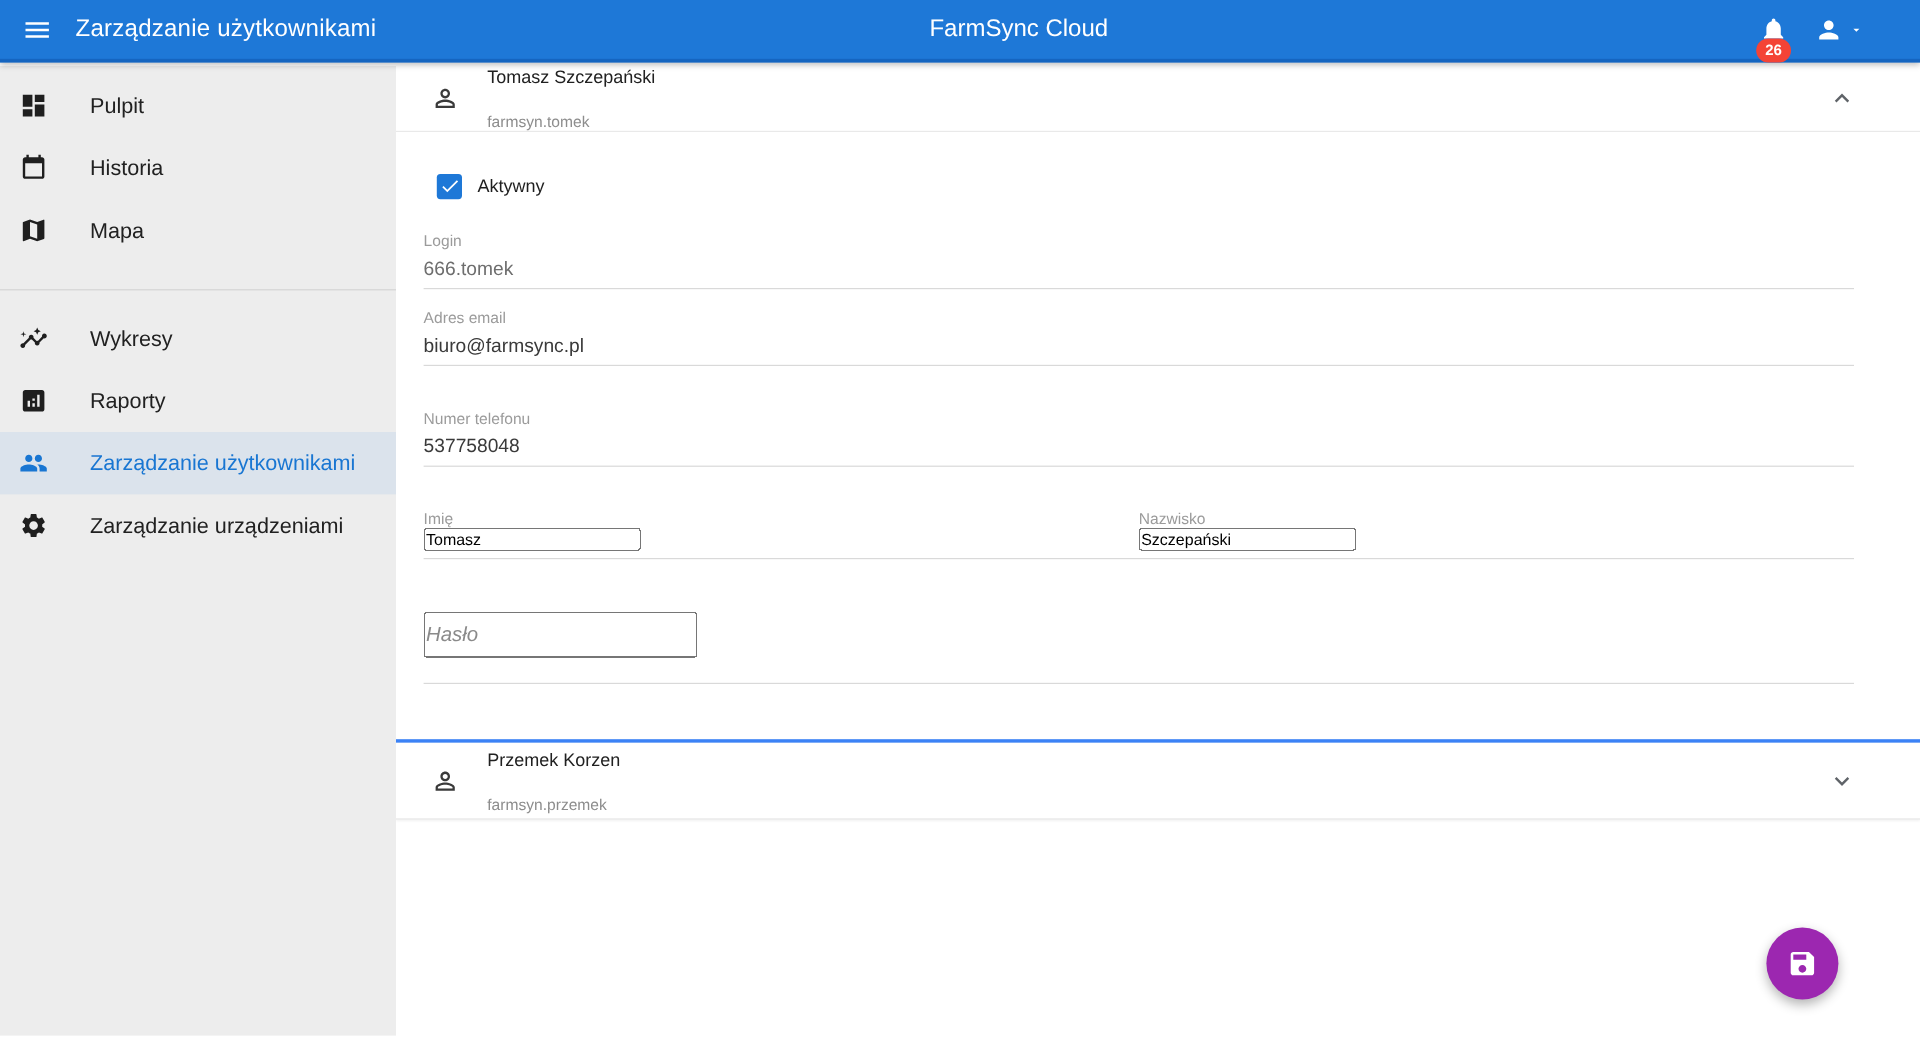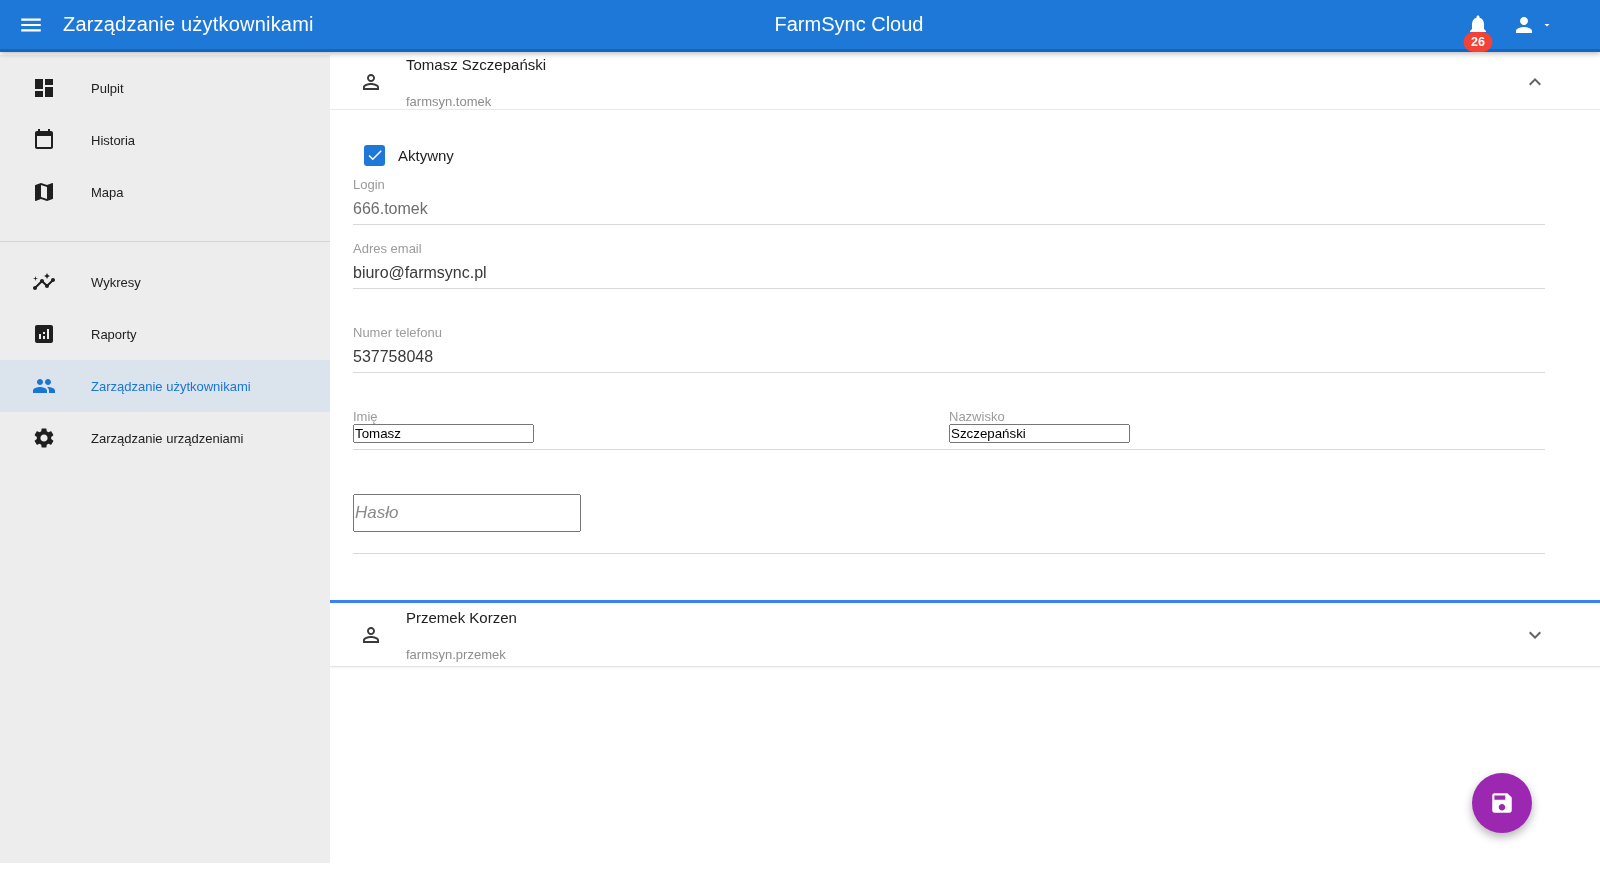--- a/index.html
+++ b/index.html
@@ -32,22 +32,22 @@
   }
   .account-wrap { display:flex; align-items:center; cursor:pointer; }
   .caret { margin-left:5px; }
 
   
   .sidebar {
     position:absolute; top:55px; left:0; width:330px; height:808px;
     background:#ededed; padding-top:7px; z-index:5;
   }
   .side-item {
-    height:52px; display:flex; align-items:center; padding-left:32px;
-    cursor:pointer; color:#212121; font-size:13px;
+    height:52px; display:flex; align-items:center; padding-left:16px;
+    cursor:pointer; color:#212121; font-size:18px;
   }
   .side-item .s-icon { width:24px; height:24px; flex:0 0 24px; }
   .side-item .s-icon svg path { fill:#1f1f1f; }
   .side-item .s-label { margin-left:35px; }
   .side-item.active { background:#dbe3ec; color:#1976d2; }
   .side-item.active .s-icon svg path { fill:#1976d2; }
   .side-divider { height:1px; background:#d4d4d4; margin:23px 0 14px 0; }
 
   
   .main { position:absolute; left:330px; top:55px; width:1270px; height:817px; background:#fff; }
@@ -76,21 +76,21 @@
 
   .fields { margin-left:23px; width:1192px; }
   .field { border-bottom:1px solid #d9d9d9; padding-bottom:6px; }
   .f-label { font-size:13px; color:#9b9b9b; line-height:14px; }
   .field input {
     display:block; border:none; outline:none; background:transparent; width:100%;
     font-family:"Liberation Sans","DejaVu Sans",sans-serif;
     font-size:16px; color:#3a3a3a; margin-top:7px; height:19px; padding:0;
   }
   .field input.dim { color:#6e6e6e; }
-  .field-login  { margin-top:12px; }
+  .field-login  { margin-top:28px; }
   .field-email  { margin-top:17px; }
   .field-phone  { margin-top:37px; }
   .row2 { display:flex; margin-top:37px; border-bottom:1px solid #d9d9d9; padding-bottom:6px; }
   .row2 .col { width:596px; }
   .row2.pw { margin-top:44px; padding-bottom:21px; }
   .row2.pw input { font-size:17px; height:38px; margin-top:0;font-style:italic; }
   .row2.pw input::placeholder { color:#8a8a8a; opacity:1; }
 
   .panel-2 .panel-header { height:64px; border-bottom:1px solid #e4e4e4; box-shadow:0 1px 2px rgba(0,0,0,.06); }
 

